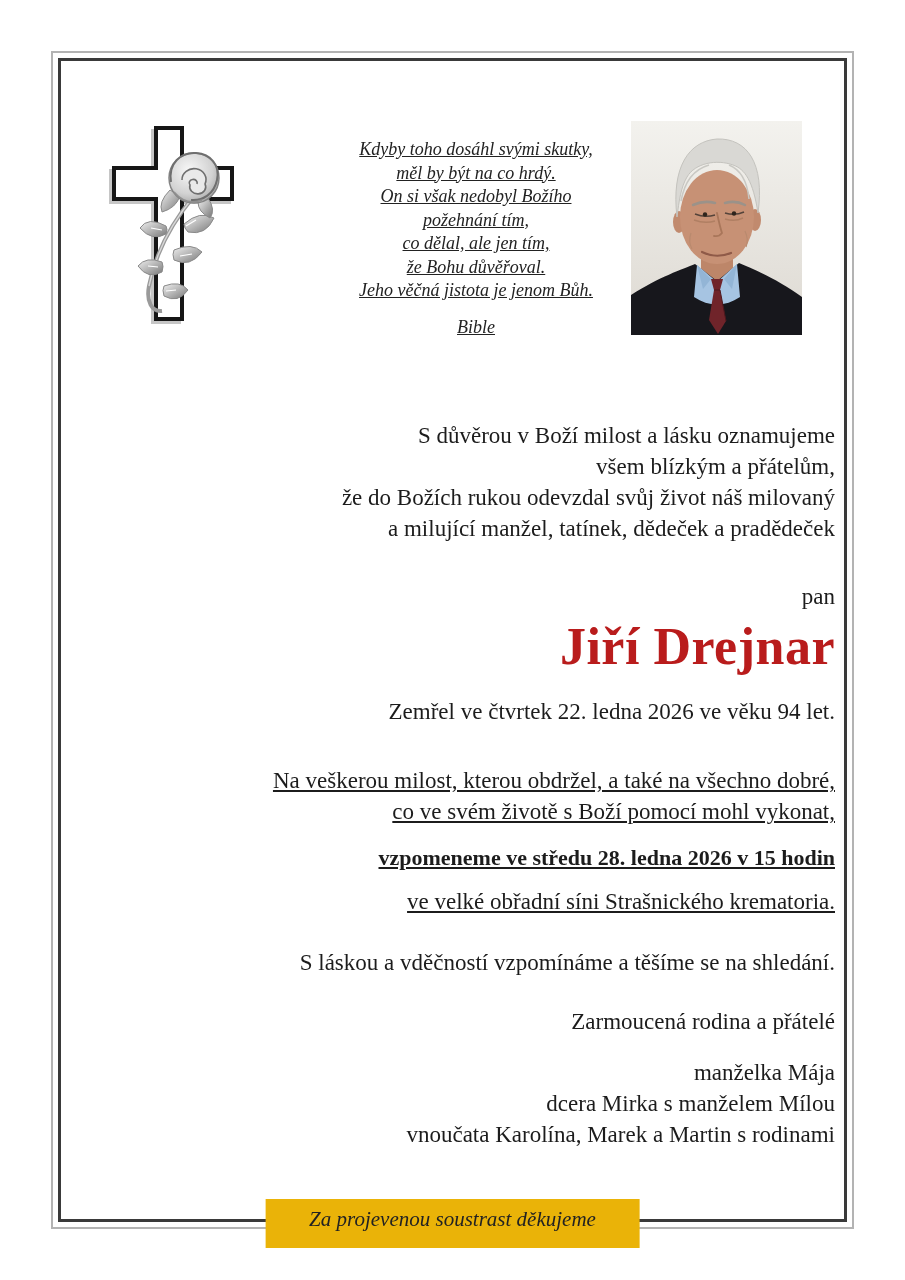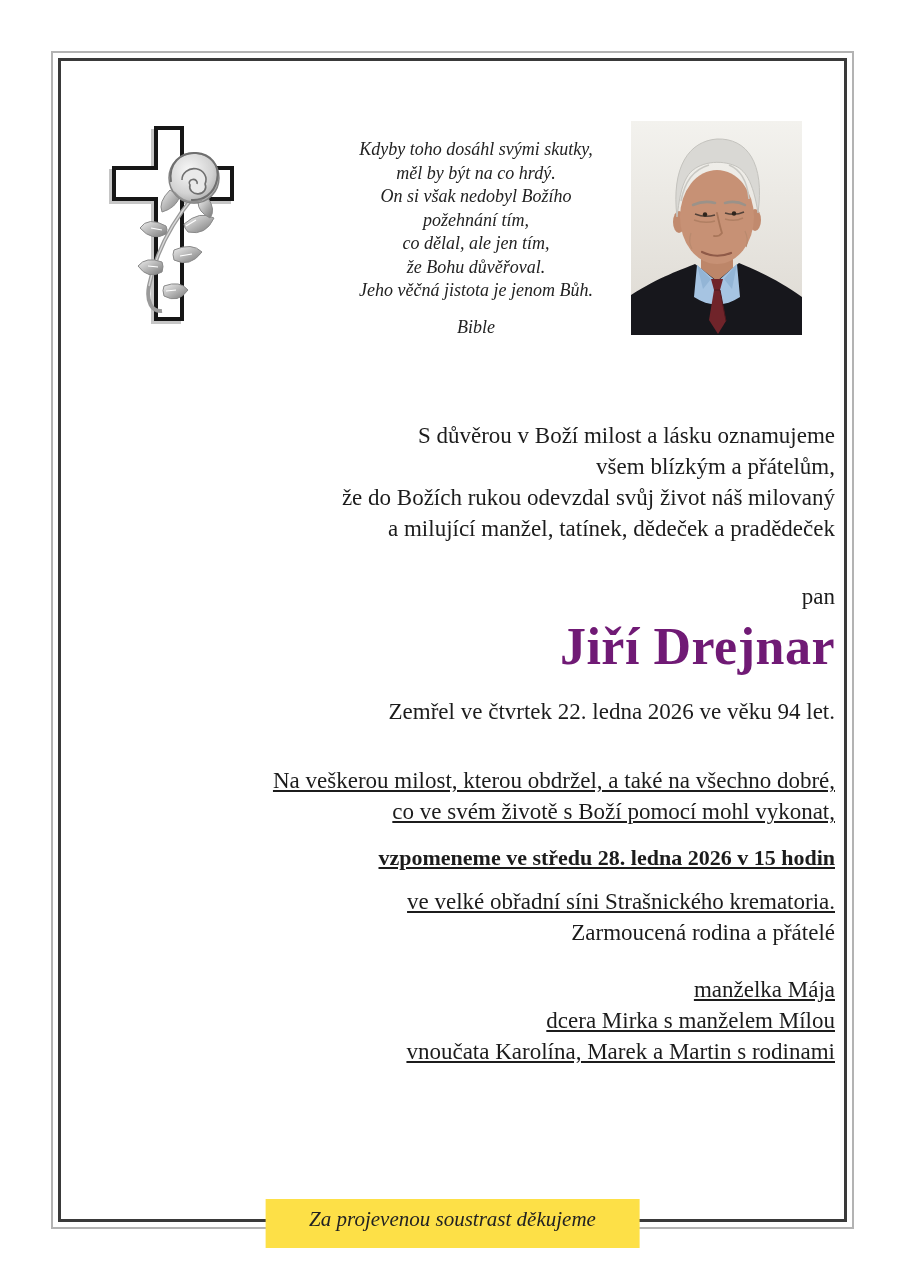--- a/index.html
+++ b/index.html
@@ -8,42 +8,42 @@
     font-family:"Liberation Serif",serif;color:#1c1c1c;overflow:hidden;
   }
   
   .frame-outer{position:absolute;left:51px;top:51px;width:799px;height:1174px;border:2px solid #b3b3b3;}
   .frame-inner{position:absolute;left:58px;top:58px;width:783px;height:1158px;border:3px solid #3a3a3a;}
 
   
   .cross-wrap{position:absolute;left:103px;top:116px;width:152px;height:232px;}
   .cross-wrap svg{width:100%;height:100%;}
   .quote{position:absolute;left:300px;top:138px;width:352px;text-align:center;
-         font-style:italic;font-size:18px;line-height:23.5px;color:#222;}
+         font-style:italic;font-size:18px;line-height:23.5px;color:#222;text-decoration:underline;}
   .quote-attrib{margin-top:13px;font-size:18px;}
   .photo-wrap{position:absolute;left:631px;top:121px;width:171px;height:214px;}
   .photo-wrap svg{width:100%;height:100%;display:block;}
 
   
   .content{position:absolute;left:70px;width:765px;top:420px;text-align:right;
            font-size:23px;line-height:31px;}
   .pan{margin-top:37px;}
-  .name{margin-top:4px;font-size:52px;line-height:62px;font-weight:bold;letter-spacing:.5px;color:#701a75;}
+  .name{margin-top:4px;font-size:52px;line-height:62px;font-weight:bold;letter-spacing:.5px;color:#b91c1c;}
   .death{margin-top:18px;}
   .memorial{margin-top:38px;text-decoration:underline;}
   .highlight{margin-top:13px;font-size:22px;line-height:36px;font-weight:bold;}
   .venue{margin-top:10px;}
   .remembrance{margin-top:30px;}
-  .signature{}
-  .family{margin-top:26px;text-decoration:underline;}
+  .signature{margin-top:28px;}
+  .family{margin-top:20px;}
 
   
   .footer-note{
     position:absolute;left:50%;top:1199px;transform:translateX(-50%);
-    background:#fde047;padding:8px 44px 16px;z-index:4;white-space:nowrap;
+    background:#eab308;padding:8px 44px 16px;z-index:4;white-space:nowrap;
     font-style:italic;font-size:21px;color:#222;
   }
 </style>
 </head>
 <body>
 
 <div class="sheet">
 
   <div class="frame-outer"></div>
   <div class="frame-inner"></div>
@@ -158,20 +158,21 @@
     <div class="name">Jiří Drejnar</div>
     <div class="death">Zemřel ve čtvrtek 22. ledna 2026 ve věku 94 let.</div>
 
     <div class="memorial">
       <div>Na veškerou milost, kterou obdržel, a také na všechno dobré,</div>
       <div>co ve svém životě s Boží pomocí mohl vykonat,</div>
       <div class="highlight">vzpomeneme ve středu 28. ledna 2026 v 15 hodin</div>
       <div class="venue">ve velké obřadní síni Strašnického krematoria.</div>
     </div>
 
+    <div class="remembrance">S láskou a vděčností vzpomínáme a těšíme se na shledání.</div>
     <div class="signature">Zarmoucená rodina a přátelé</div>
 
     <div class="family">
       <div>manželka Mája</div>
       <div>dcera Mirka s manželem Mílou</div>
       <div>vnoučata Karolína, Marek a Martin s rodinami</div>
     </div>
 
   </div>
 

